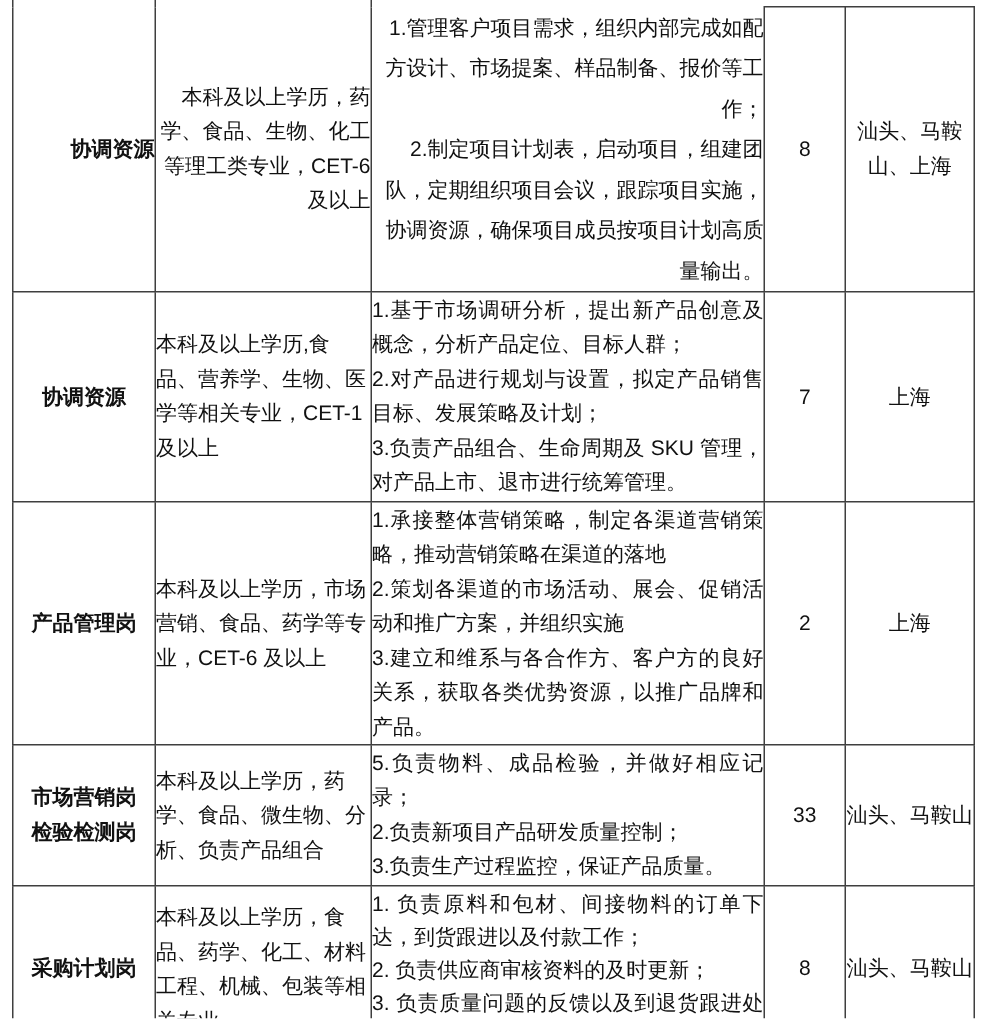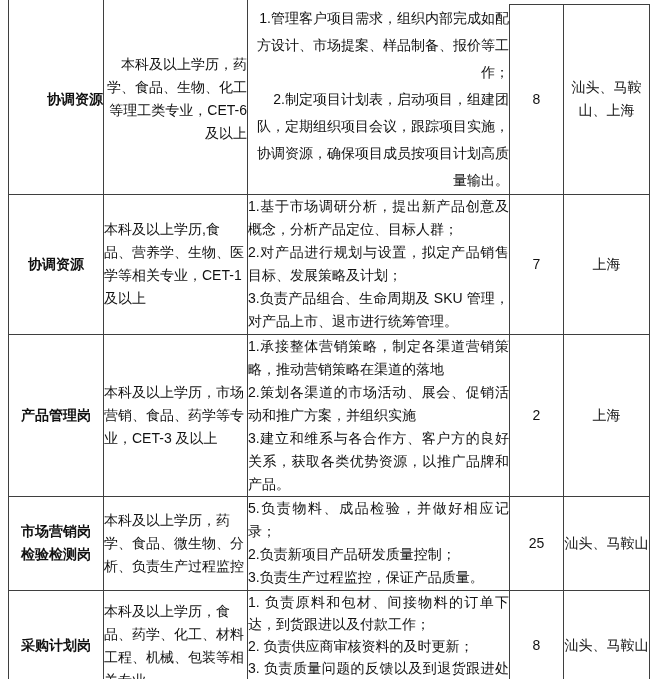--- a/index.html
+++ b/index.html
@@ -101,35 +101,35 @@
         <td class="pos">协调资源</td>
         <td class="req">本科及以上学历,食品、营养学、生物、医学等相关专业，CET-1 及以上</td>
         <td class="duty">1.基于市场调研分析，提出新产品创意及概念，分析产品定位、目标人群；
 2.对产品进行规划与设置，拟定产品销售目标、发展策略及计划；
 3.负责产品组合、生命周期及 SKU 管理，对产品上市、退市进行统筹管理。</td>
         <td class="num">7</td>
         <td class="loc">上海</td>
       </tr>
       <tr class="r3">
         <td class="pos">产品管理岗</td>
-        <td class="req">本科及以上学历，市场营销、食品、药学等专业，CET-3 及以上</td>
+        <td class="req">本科及以上学历，市场营销、食品、药学等专业，CET-6 及以上</td>
         <td class="duty">1.承接整体营销策略，制定各渠道营销策略，推动营销策略在渠道的落地
 2.策划各渠道的市场活动、展会、促销活动和推广方案，并组织实施
 3.建立和维系与各合作方、客户方的良好关系，获取各类优势资源，以推广品牌和产品。</td>
         <td class="num">2</td>
         <td class="loc">上海</td>
       </tr>
       <tr class="r4">
         <td class="pos">市场营销岗
 检验检测岗</td>
-        <td class="req">本科及以上学历，药学、食品、微生物、分析、负责生产过程监控</td>
+        <td class="req">本科及以上学历，药学、食品、微生物、分析、负责产品组合</td>
         <td class="duty">5.负责物料、成品检验，并做好相应记录；
 2.负责新项目产品研发质量控制；
 3.负责生产过程监控，保证产品质量。</td>
-        <td class="num">25</td>
+        <td class="num">33</td>
         <td class="loc">汕头、马鞍山</td>
       </tr>
       <tr class="r5">
         <td class="pos">采购计划岗</td>
         <td class="req">本科及以上学历，食品、药学、化工、材料工程、机械、包装等相关专业</td>
         <td class="duty">1. 负责原料和包材、间接物料的订单下达，到货跟进以及付款工作；
 2. 负责供应商审核资料的及时更新；
 3. 负责质量问题的反馈以及到退货跟进处理，必要时请采购主管协助。</td>
         <td class="num">8</td>
         <td class="loc">汕头、马鞍山</td>

